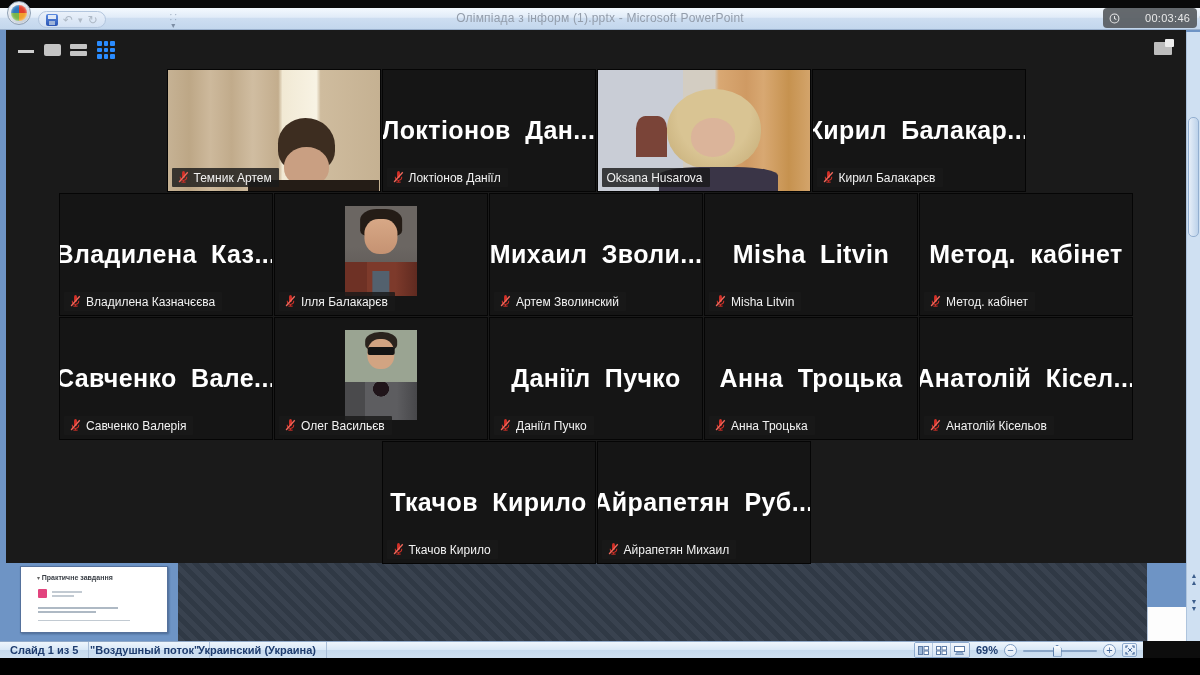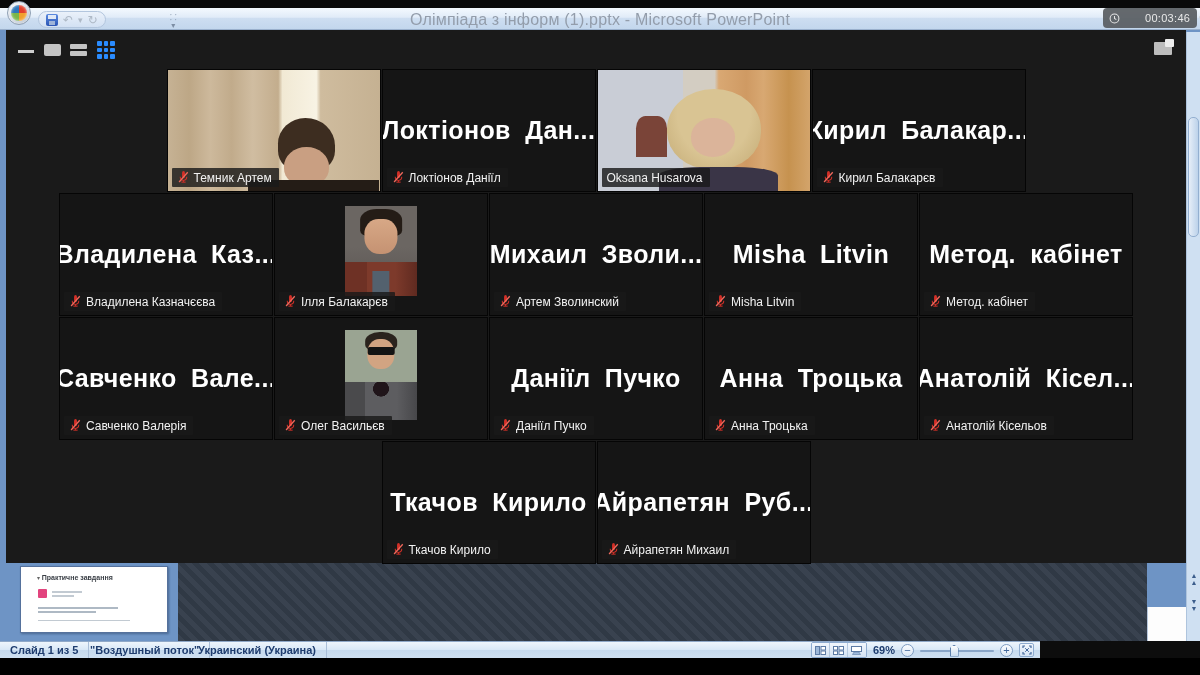--- a/index.html
+++ b/index.html
@@ -7,21 +7,21 @@
   .screen{position:relative;width:1200px;height:675px;overflow:hidden;background:#0d0d0d;}
 
   
   .top-black{position:absolute;left:0;top:0;width:1200px;height:8px;background:#0a0a0a;}
   .bottom-black{position:absolute;left:0;top:658px;width:1200px;height:17px;background:#000;}
 
   
   .titlebar{position:absolute;left:0;top:8px;width:1200px;height:22px;
     background:linear-gradient(180deg,#f4f9fe 0%,#e0ebf8 45%,#cedef1 46%,#c3d7ed 100%);
     border-bottom:1px solid #9ab0cc;z-index:3;}
-  .ppt-title{position:absolute;left:0;right:0;top:3px;text-align:center;font-size:16px;color:#939dab;letter-spacing:.2px;}
+  .ppt-title{position:absolute;left:0;right:0;top:3px;text-align:center;font-size:12px;color:#939dab;letter-spacing:.2px;}
   .office-orb{position:absolute;left:7px;top:1px;width:24px;height:24px;border-radius:50%;
     background:radial-gradient(circle at 35% 30%,#fdfdfd,#d6dde6 55%,#aab6c4 100%);
     border:1px solid #8fa0b4;box-shadow:inset 0 0 2px #fff;z-index:4;}
   .office-orb .inner{position:absolute;left:3px;top:3px;width:16px;height:16px;border-radius:50%;
     background:conic-gradient(#e23f2b 0 25%,#f1a02c 0 50%,#7ab648 0 75%,#2e77bc 0 100%);
     box-shadow:inset 0 0 3px rgba(255,255,255,.7);}
   .qat{position:absolute;left:38px;top:3px;height:17px;display:flex;align-items:center;gap:5px;
     padding:0 7px;border-radius:9px;border:1px solid #b3c6de;
     background:linear-gradient(180deg,#eaf1fa,#d3e1f3);}
   .qat .save{width:12px;height:12px;border-radius:2px;background:linear-gradient(180deg,#5a8ae0,#2c55b4);
@@ -106,21 +106,21 @@
   .av-illia .p3{left:0;bottom:0;width:100%;height:38%;background:linear-gradient(90deg,#6e3125 0 30%,#7d3a2b 30% 70%,#5f2a20 100%);z-index:4;}
   .av-illia .p4{left:50%;transform:translateX(-50%);bottom:0;width:24%;height:28%;background:#53616e;z-index:5;}
   .av-oleh{background:linear-gradient(180deg,#9aa492 0 55%,#7f8a7b 100%);}
   .av-oleh .p1{left:50%;transform:translateX(-50%);top:2%;width:44%;height:22%;background:#2a231d;border-radius:46% 46% 30% 30%;z-index:2;}
   .av-oleh .p2{left:50%;transform:translateX(-50%);top:10%;width:38%;height:34%;background:#d2a482;border-radius:44%;z-index:3;}
   .av-oleh .p4{left:50%;transform:translateX(-50%);top:19%;width:37%;height:9%;background:#141414;border-radius:2px;z-index:5;}
   .av-oleh .p3{left:0;bottom:0;width:100%;height:42%;z-index:4;
     background:radial-gradient(ellipse 12% 22% at 50% 18%,#20151a 0 90%,rgba(0,0,0,0) 95%),linear-gradient(90deg,#4a4a4c 0 28%,#5d5d60 28% 72%,#47474a 100%);}
 
   
-  .statusbar{position:absolute;left:0;top:641px;width:1040px;height:17px;z-index:4;
+  .statusbar{position:absolute;left:0;top:641px;width:1143px;height:17px;z-index:4;
     background:linear-gradient(180deg,#eef5fc 0,#d9e8f7 48%,#c6daee 52%,#cfe0f1 100%);
     border-top:1px solid #8fa8c8;font-size:11px;color:#1e3c6e;}
   .sb-seg{position:absolute;top:0;height:100%;display:flex;align-items:center;padding:0 10px;font-weight:bold;white-space:nowrap;border-right:1px solid #a9bed8;cursor:pointer;}
   .sb-right{position:absolute;right:0;top:0;height:100%;display:flex;align-items:center;gap:6px;padding-right:6px;}
   .view-btns{display:flex;border:1px solid #8eabcf;border-radius:2px;overflow:hidden;}
   .view-btn{width:18px;height:14px;display:flex;align-items:center;justify-content:center;
     background:linear-gradient(180deg,#f2f7fd,#d3e2f3);border-right:1px solid #b5c9e0;cursor:pointer;}
   .view-btn:last-child{border-right:none;}
   .zoom-pct{font-weight:bold;cursor:pointer;}
   .zoom-btn{width:13px;height:13px;border-radius:50%;border:1px solid #7e9cc2;color:#43689c;font-size:11px;line-height:10px;

